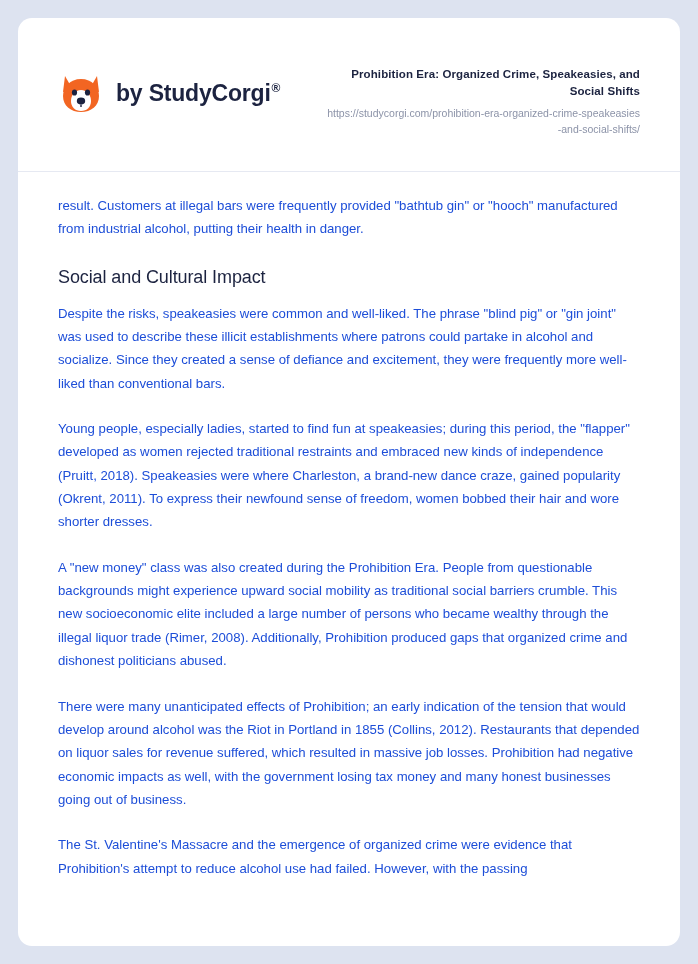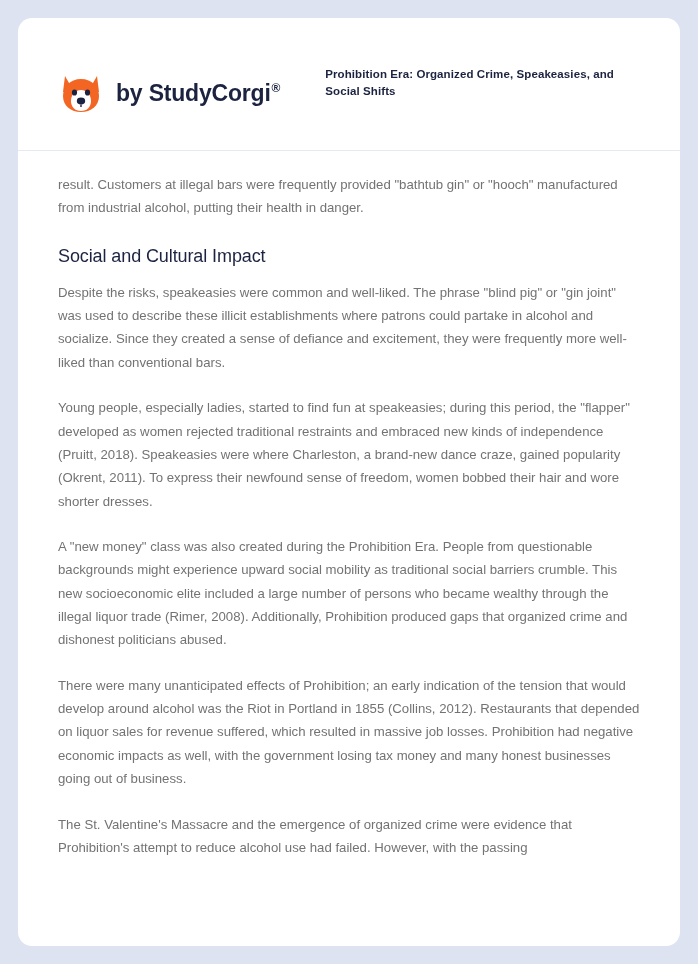--- a/index.html
+++ b/index.html
@@ -56,20 +56,21 @@
     text-align: right;
   }
   .brand-reg {
     font-size: 12px;
     font-weight: bold;
     vertical-align: super;
     color: #1c2340;
     margin-left: 1px;
   }
   .doc-meta {
+    text-align: right;
     max-width: 330px;
     padding-top: 4px;
     margin-left: 45px;
   }
   .doc-title {
     font-size: 11.5px;
     font-weight: bold;
     color: #1c2340;
     line-height: 1.45;
     letter-spacing: 0.1px;
@@ -86,21 +87,21 @@
     height: 1px;
     background: #e6e9f2;
   }
   .content {
     padding: 0 40px;
     box-sizing: border-box;
   }
   p.body {
     font-size: 13.2px;
     line-height: 1.77;
-    color: #737373;
+    color: #1d4ed8;
     margin: 0 0 22px 0;
   }
   p.body.first {
     margin-top: 22px;
   }
   h2.section {
     font-size: 18px;
     font-weight: normal;
     color: #1c2340;
     margin: 26px 0 14px 0;
@@ -137,20 +138,21 @@
             <path d="M23 34.5 L23 37" stroke="#1c2340" stroke-width="1.4" fill="none"></path>
           </svg>
         </div>
         <div class="brand-text">
           <span>by StudyCorgi</span><span class="brand-reg">®</span>
         </div>
       </div>
 
       <div class="doc-meta">
         <div class="doc-title">Prohibition Era: Organized Crime, Speakeasies, and Social Shifts</div>
+        <div class="doc-url">https://studycorgi.com/prohibition-era-organized-crime-speakeasies-and-social-shifts/</div>
       </div>
 
     </div>
 
     <div class="divider"></div>
 
     <div class="content">
 
       <p class="body first">result. Customers at illegal bars were frequently provided "bathtub gin" or "hooch" manufactured from industrial alcohol, putting their health in danger.</p>
 

